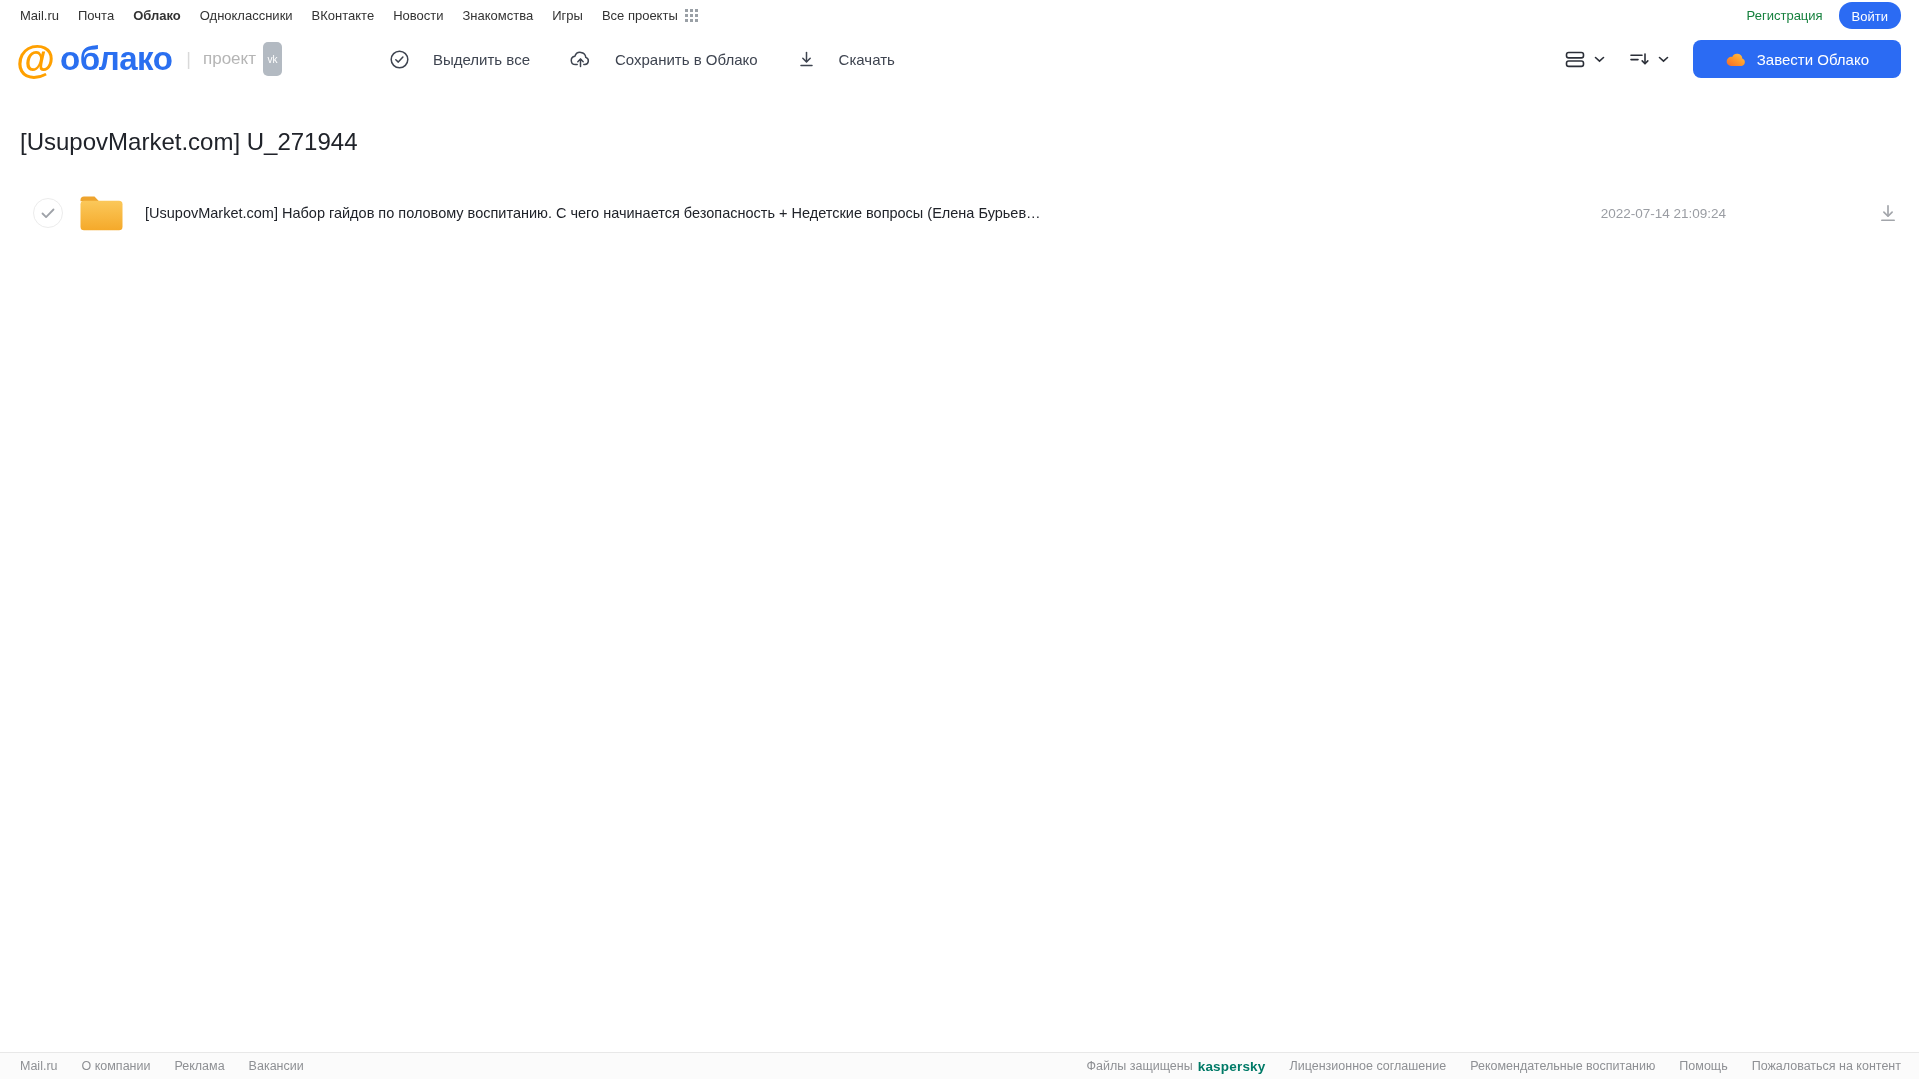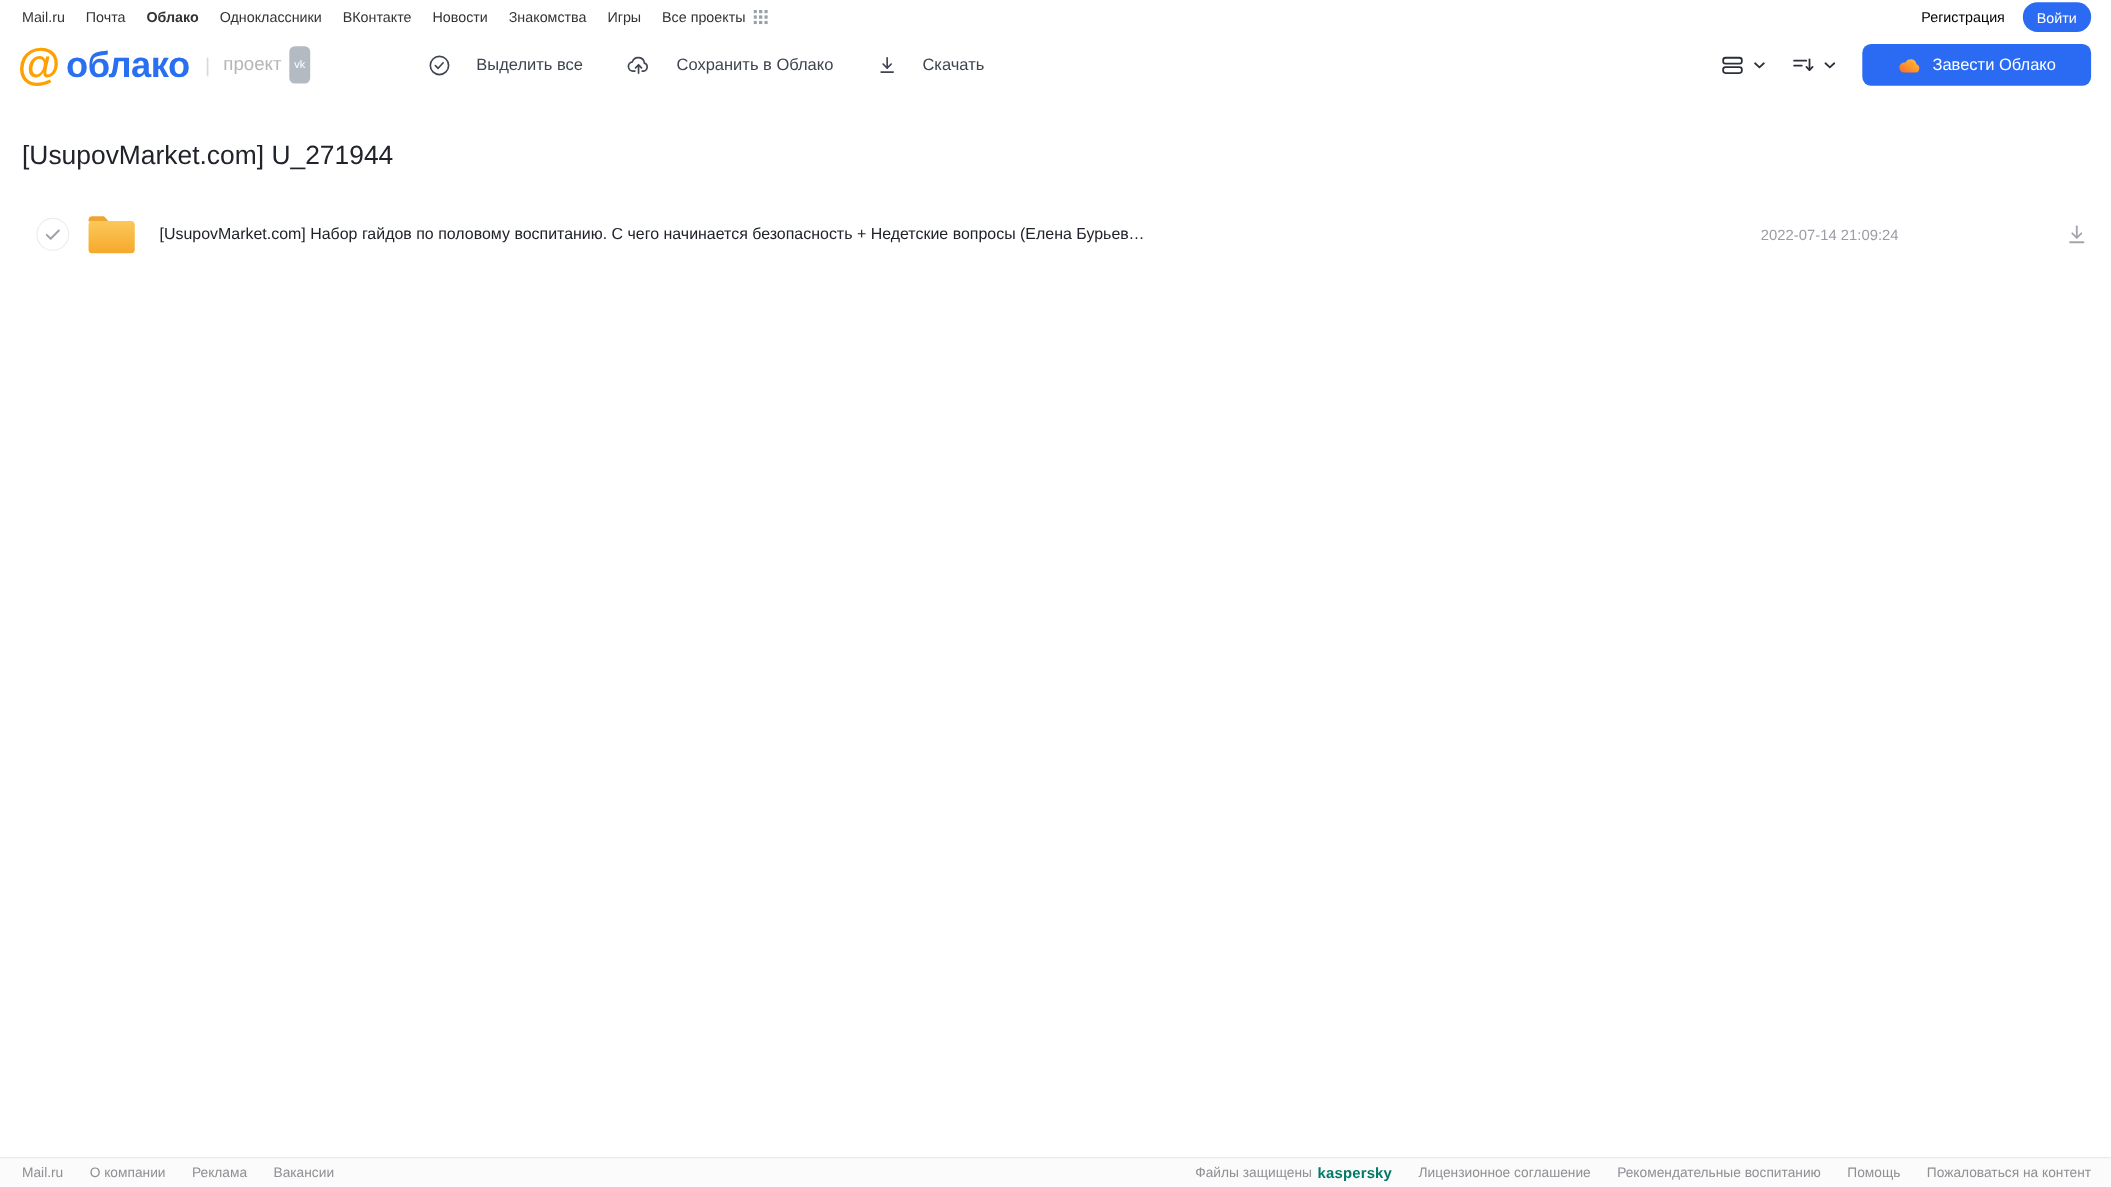--- a/index.html
+++ b/index.html
@@ -8,21 +8,21 @@
 
   
   .topnav { height:28px; display:flex; align-items:center; justify-content:space-between;
             padding:2px 18px 0 20px; font-size:13px; color:#333; }
   .topnav-links { display:flex; align-items:center; gap:19px; }
   .topnav-link { cursor:pointer; white-space:nowrap; }
   .topnav-link.active { font-weight:bold; }
   .allprojects { display:flex; align-items:center; gap:7px; cursor:pointer; }
   .grid-icon { display:inline-flex; }
   .topnav-right { display:flex; align-items:center; gap:16px; }
-  .reg-link { color:#000000; cursor:pointer; }
+  .reg-link { color:#15803d; cursor:pointer; }
   .login-btn { background:#2b6bf3; color:#fff; border:none; border-radius:13px;
                padding:7px 13px 5px; font-size:13px; font-family:inherit; cursor:pointer; }
 
   
   .header { height:62px; display:flex; align-items:center; padding:0 18px 0 16px; }
   .logo { display:flex; align-items:center; cursor:pointer; }
   .at-sign { color:#ffa000; font-size:40px; font-weight:bold; line-height:38px;
              margin-right:6px; letter-spacing:-1px; }
   .brand { color:#2a6ff0; font-size:33px; font-weight:bold; letter-spacing:-0.5px; }
   .logo-divider { color:#d9d9d9; font-size:18px; margin:0 12px 0 14px; font-weight:300; }

